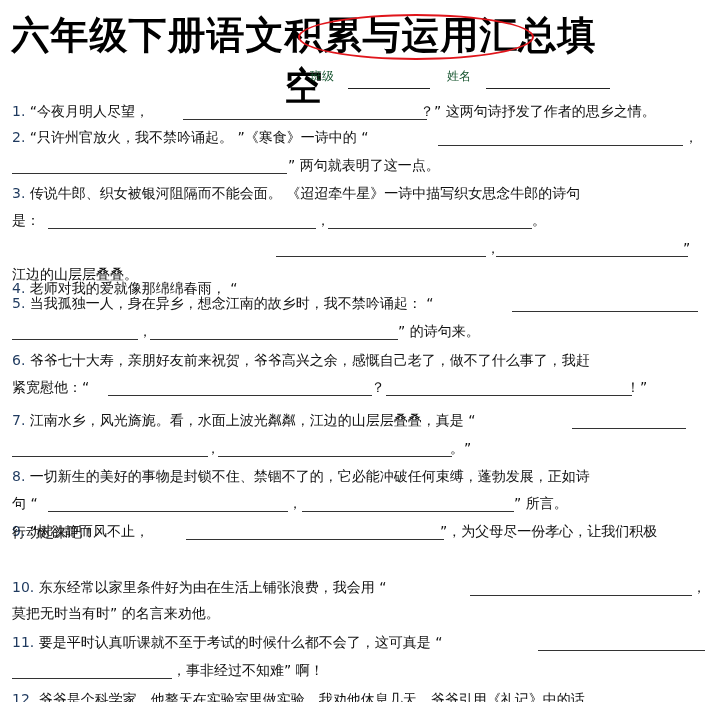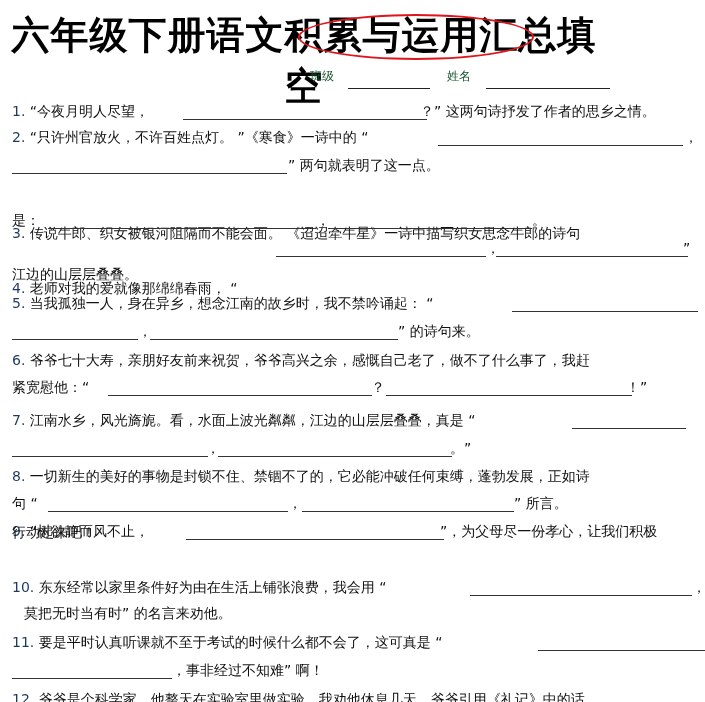--- a/index.html
+++ b/index.html
@@ -36,28 +36,28 @@
   <span class="num">1.</span>
   <span>“今夜月明人尽望，</span>
 </div>
 <span class="blank abs" style="left:183px;top:103px;width:244px;"></span>
 <div class="line" style="top:100px;left:420px;">
   <span>？” 这两句诗抒发了作者的思乡之情。</span>
 </div>
 
 <div class="line" style="top:126px;">
   <span class="num">2.</span>
-  <span>“只许州官放火，不许百姓点灯。 ”《寒食》一诗中的 “</span>
+  <span>“只许州官放火，我不禁吟诵起。 ”《寒食》一诗中的 “</span>
 </div>
 <span class="blank abs" style="left:438px;top:129px;width:245px;"></span>
 <div class="line" style="top:126px;left:684px;">，</div>
 <span class="blank abs" style="left:12px;top:157px;width:275px;"></span>
 <div class="line" style="top:154px;left:288px;">” 两句就表明了这一点。</div>
 
-<div class="line" style="top:182px;margin-top:40px;">
+<div class="line" style="top:182px;">
   <span class="num">3.</span>
   <span>传说牛郎、织女被银河阻隔而不能会面。  《迢迢牵牛星》一诗中描写织女思念牛郎的诗句</span>
 </div>
 <div class="line" style="top:209px;">是：</div>
 <span class="blank abs" style="left:48px;top:212px;width:268px;"></span>
 <div class="line" style="top:209px;left:316px;">，</div>
 <span class="blank abs" style="left:328px;top:212px;width:204px;"></span>
 <div class="line" style="top:209px;left:532px;">。</div>
 
 <div class="line" style="top:237px;margin-top:40px;">
@@ -117,21 +117,21 @@
 <span class="blank abs" style="left:186px;top:523px;width:258px;"></span>
 <div class="line" style="top:520px;left:440px;">”，为父母尽一份孝心，让我们积极</div>
 <div class="line" style="top:521px;">行动起来吧！</div>
 
 <div class="line" style="top:576px;">
   <span class="num">10.</span>
   <span>东东经常以家里条件好为由在生活上铺张浪费，我会用 “</span>
 </div>
 <span class="blank abs" style="left:470px;top:579px;width:222px;"></span>
 <div class="line" style="top:576px;left:692px;">，</div>
-<div class="line" style="top:602px;margin-left:12px;">莫把无时当有时” 的名言来劝他。</div>
+<div class="line" style="top:602px;">莫把无时当有时” 的名言来劝他。</div>
 
 <div class="line" style="top:631px;">
   <span class="num">11.</span>
   <span>要是平时认真听课就不至于考试的时候什么都不会了，这可真是 “</span>
 </div>
 <span class="blank abs" style="left:538px;top:634px;width:167px;"></span>
 <span class="blank abs" style="left:12px;top:662px;width:160px;"></span>
 <div class="line" style="top:659px;left:172px;">，事非经过不知难” 啊！</div>
 
 <div class="line" style="top:688px;">

